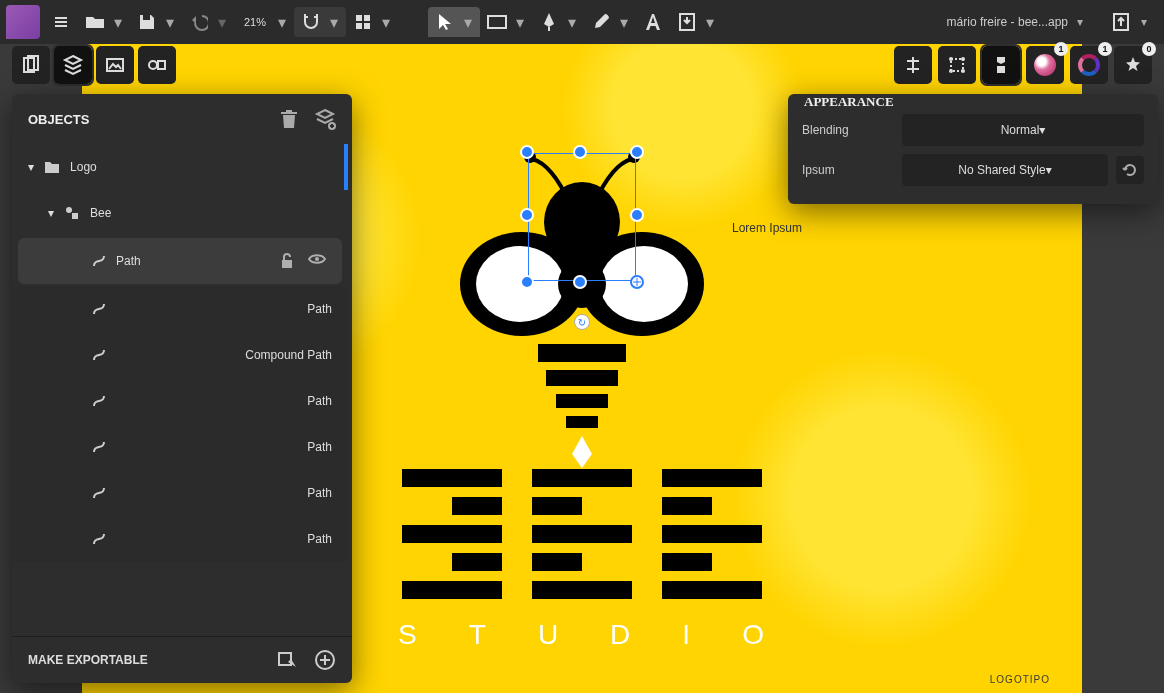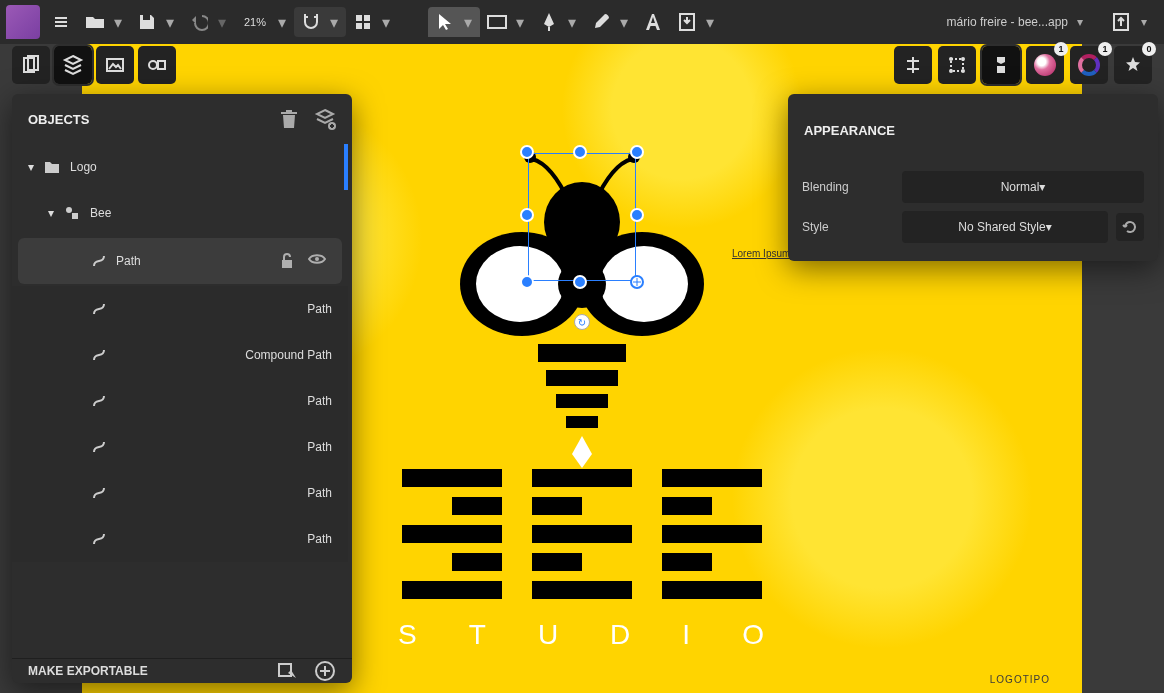--- a/index.html
+++ b/index.html
@@ -109,24 +109,23 @@
   .canvas {
     width:1000px; height:100%;
     background:radial-gradient(circle at 20% 30%, #ffe433 0 80px, transparent 140px),
                radial-gradient(circle at 80% 70%, #ffe433 0 90px, transparent 150px),
                radial-gradient(circle at 60% 10%, #ffe433 0 70px, transparent 120px),
                #ffd400;
     position:relative;
   }
   .lorem{
     position:absolute;
-    top:204px; left:650px;
-    font-size:10px;
+    top:177px; left:650px;
+    font-size:12px;
     color:#333;
-    text-decoration:underline;
   }
   .logotipo{
     position:absolute;
     bottom:8px; right:32px;
     font-size:10px; letter-spacing:1px;
     color:#3a3a3a;
   }
 
   .bee { position:absolute; top:100px; left:50%; transform:translateX(-50%); width:260px; }
   .sel-box{
@@ -187,37 +186,37 @@
     gap:10px;
   }
   .tree-item.lvl1 { border-right:4px solid #2a7fff;}
   .tree-item.lvl2 { padding-left:36px;}
   .tree-item.lvl3 { padding-left:80px; background:#2b2b2b;justify-content:space-between;}
   .tree-item.selected{ background:#3c3c3c; border-radius:6px; margin:2px 6px; padding-left:74px;}
   .tree-item.selected .row-actions{opacity:.8;}
   .row-actions{ margin-left:auto; display:flex; gap:14px; opacity:0;}
   .make-export{
     border-top:1px solid #1f1f1f;
-    padding:1px 16px;
+    padding:12px 16px;
     display:flex; align-items:center;
     font-size:12px; font-weight:700;text-align:right;
   }
   .make-export .actions{margin-left:auto; display:flex; gap:16px;}
 
   
   .appearance-panel{
     position:absolute;
     top:94px; right:6px;
     width:370px;
     background:#2d2d2d;
     border-radius:6px;
     padding:0 14px 14px 14px;
     box-shadow:0 8px 30px rgba(0,0,0,.5);
   }
-  .appearance-panel .panel-header{padding:29px 2px;}
+  .appearance-panel .panel-header{padding:0 2px;font-family:Liberation Serif, serif;}
   .ap-row{
     display:flex; align-items:center;
     height:40px;
     font-size:12px; color:#ccc;
   }
   .toggle{
     display:inline-flex; align-items:center; gap:6px;
     margin-right:22px;
   }
   .pill{
@@ -682,21 +681,21 @@
 
   <div class="ap-row">
     <span class="label-col">Blending</span>
     <div class="select">
       <span>Normal</span>
       <span>▾</span>
     </div>
   </div>
 
   <div class="ap-row">
-    <span class="label-col">Style</span>
+    <span class="label-col">Ipsum</span>
     <div class="select" style="flex:1">
       <span>No Shared Style</span>
       <span>▾</span>
     </div>
     <div class="refresh">
       <svg width="16" height="16" viewBox="0 0 16 16">
           <path fill="none" stroke="#aaa" stroke-width="2" d="M3 8a5 5 0 1 1 2 4M3 8l-2-2m2 2l2-2"></path>
         </svg>
     </div>
   </div>

